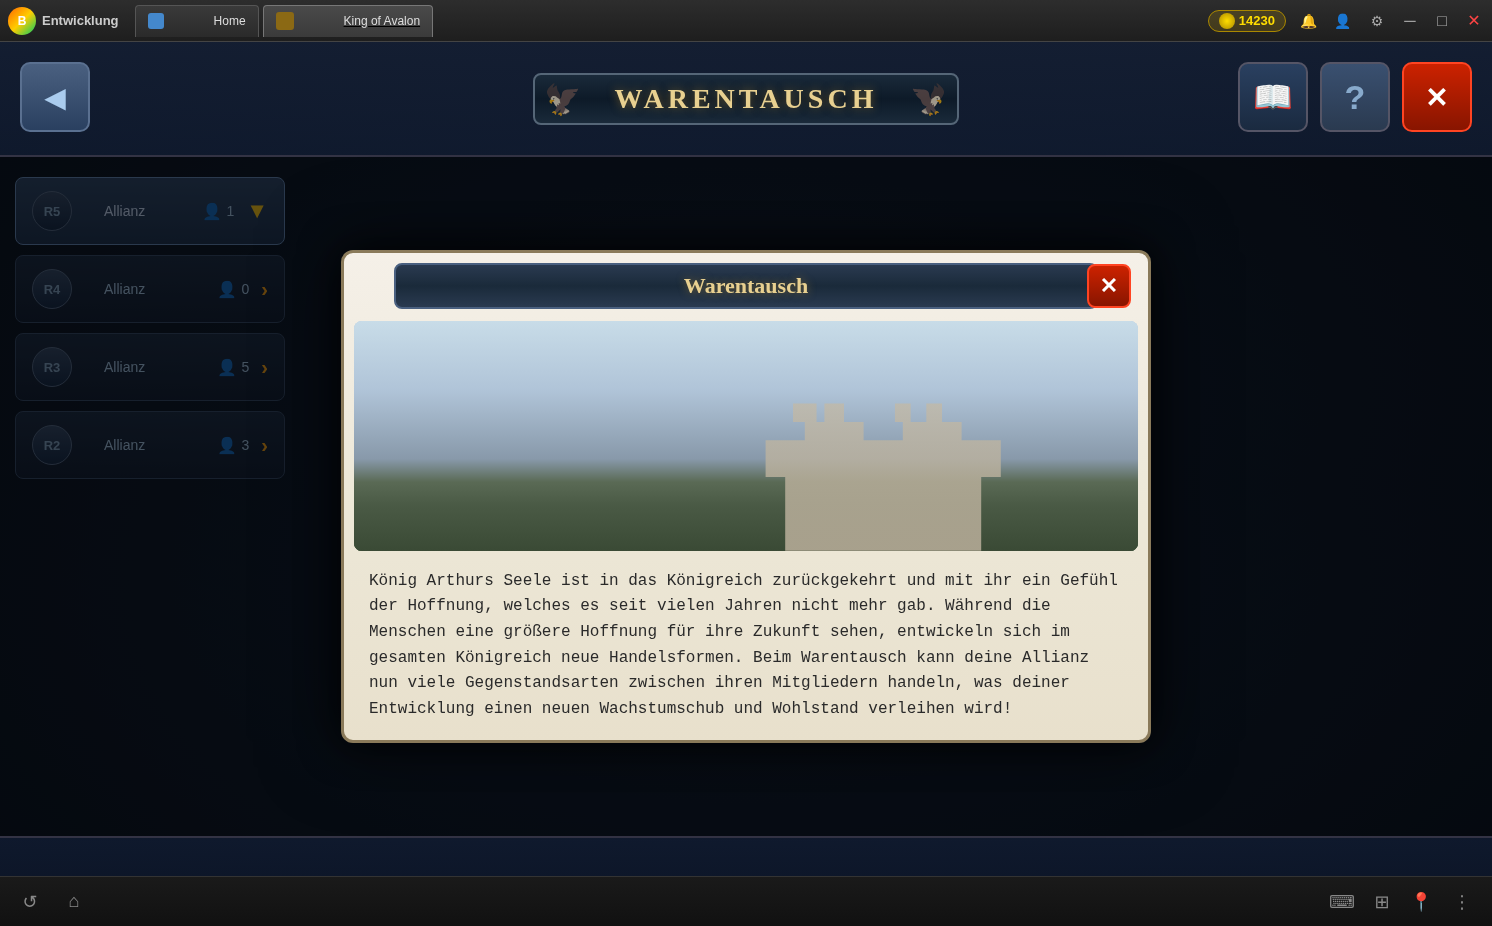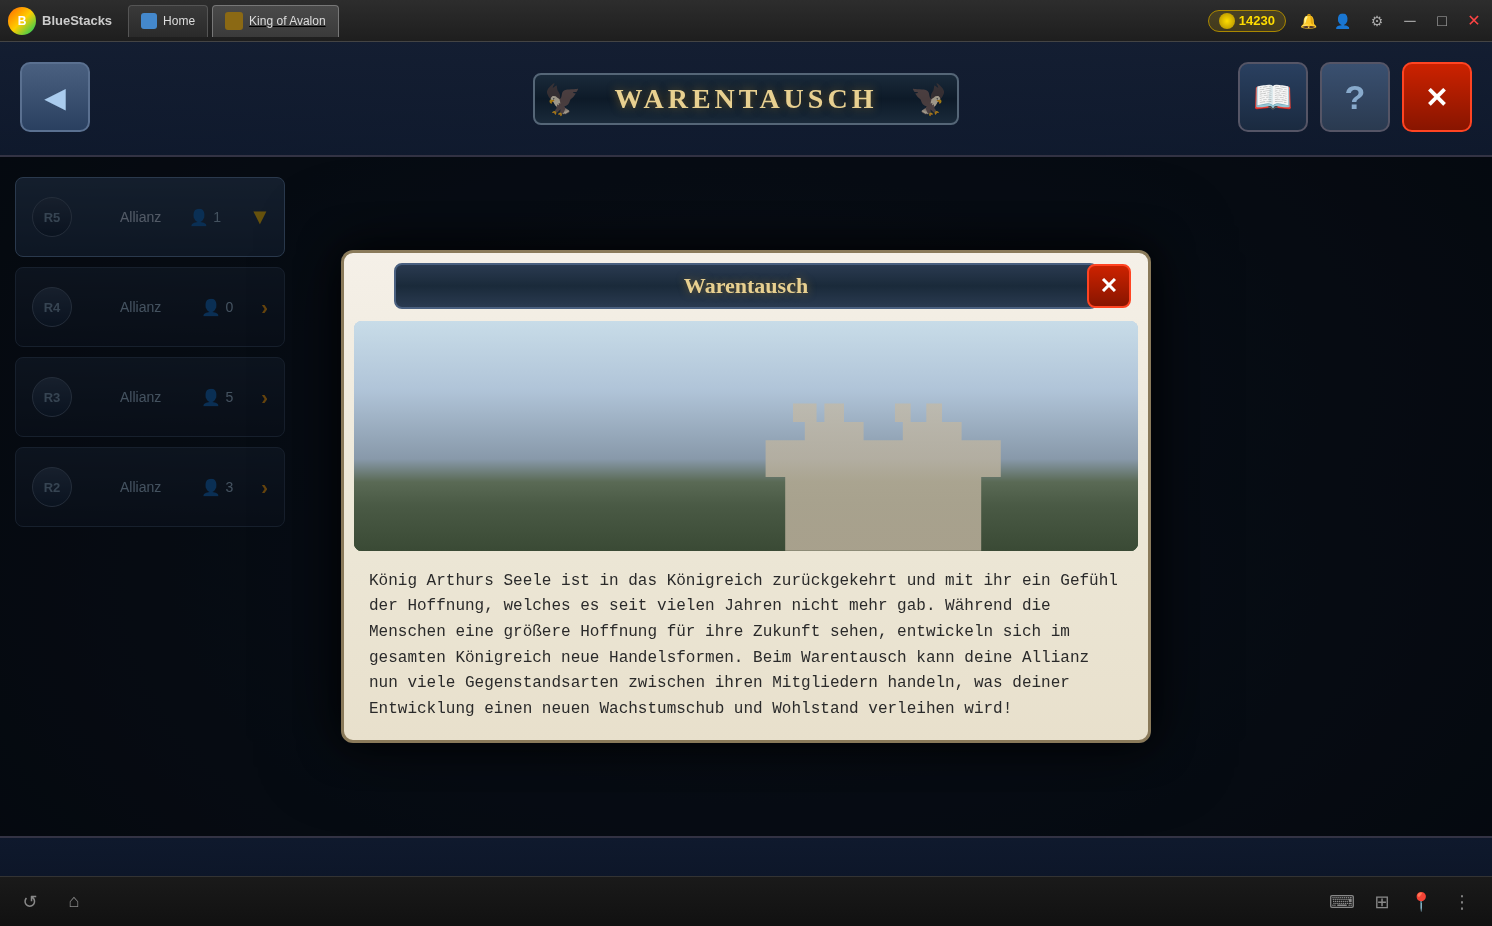--- a/index.html
+++ b/index.html
@@ -65,20 +65,21 @@
     }
     .tab-icon {
       width: 18px;
       height: 18px;
       background: #8B6914;
       border-radius: 3px;
     }
     .tab-label {
       color: #ddd;
       font-size: 12px;
+      margin-left: 44px;
     }
     .titlebar-right {
       margin-left: auto;
       display: flex;
       align-items: center;
       gap: 12px;
       justify-content: center;
     }
     .coin-display {
       display: flex;
@@ -253,27 +254,27 @@
       bottom: 0;
       padding: 20px 15px;
       display: flex;
       flex-direction: column;
       gap: 10px;
     }
 
     .rank-row {
       display: flex;
       align-items: center;
-      gap: 28px;
+      gap: 12px;
       background: linear-gradient(180deg, rgba(40,60,90,0.7) 0%, rgba(25,40,65,0.7) 100%);
       border: 1px solid #3a5070;
       border-radius: 8px;
       padding: 12px 16px;
       cursor: pointer;
-      height: 80px;
+      height: 68px;
     }
 
     .rank-badge {
       width: 40px;
       height: 40px;
       background: linear-gradient(180deg, #3a5070 0%, #1a3050 100%);
       border: 1px solid #5a7090;
       border-radius: 50%;
       display: flex;
       align-items: center;
@@ -485,21 +486,21 @@
       color: #ffcc22;
       font-size: 22px;
     }
   </style>
 </head>
 <body>
 
 <div class="titlebar">
   <div class="titlebar-logo">
     <div class="bs-icon">B</div>
-    <span class="bs-label">BlueStacks</span>
+    <span class="bs-label">Entwicklung</span>
   </div>
 
   <div class="tab">
     <div style="width:16px;height:16px;background:#4488cc;border-radius:3px;"></div>
     <span class="tab-label">Home</span>
   </div>
 
   <div class="tab active">
     <div class="tab-icon"></div>
     <span class="tab-label">King of Avalon</span>

